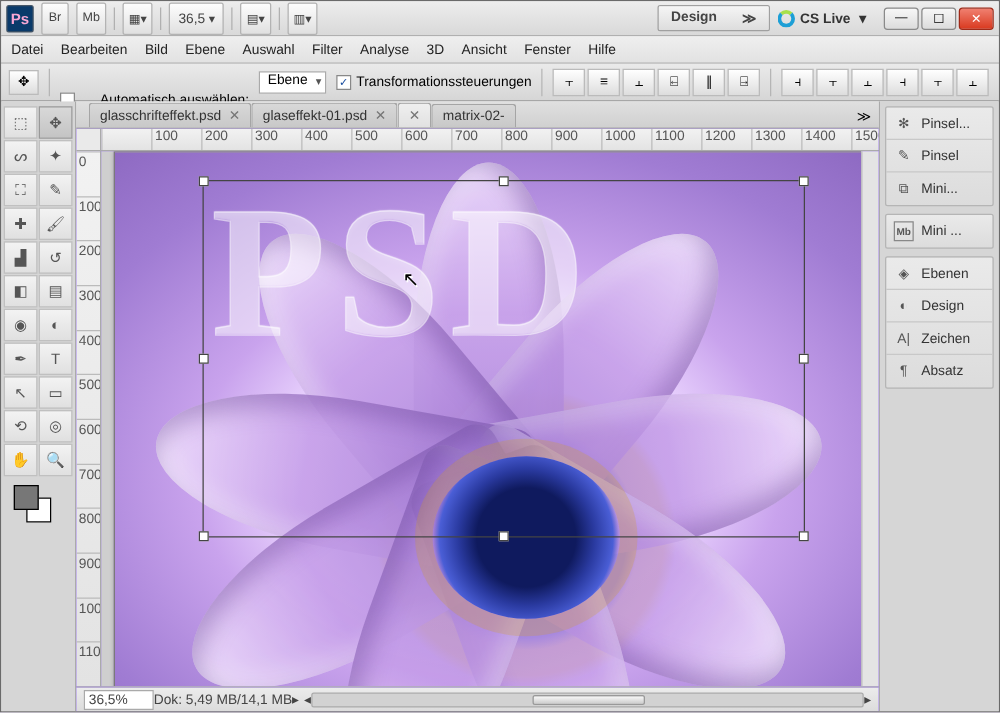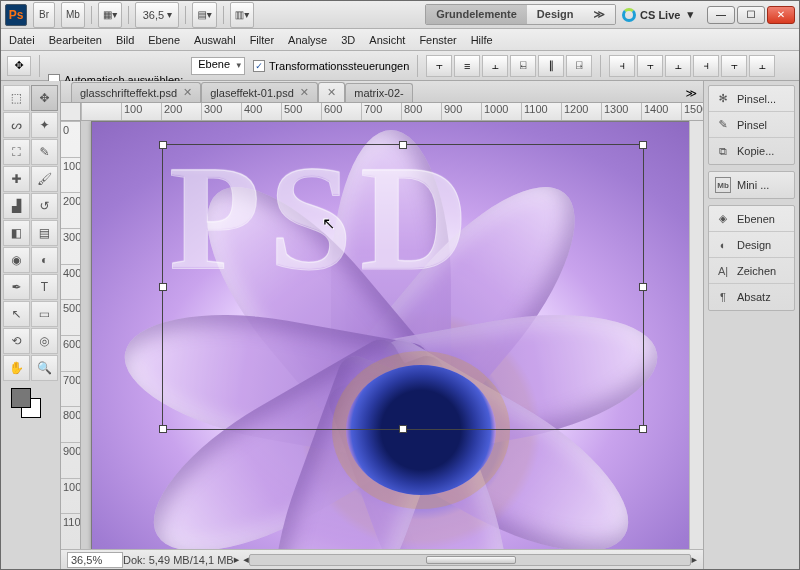--- a/index.html
+++ b/index.html
@@ -1,21 +1,21 @@
 <!DOCTYPE html>
 <html><head>
 <meta charset="utf-8">
 <style>
 * { box-sizing: border-box; margin: 0; padding: 0; font-family: "Segoe UI", Tahoma, sans-serif; font-size: 11px; }
 body { background: #d0d0d0; width: 800px; height: 570px; overflow: hidden; position: relative; }
 .win-border { border: 1px solid #6a6a6a; width: 800px; height: 570px; background: #e4e4e4; display: flex; flex-direction: column; }
 
 
 .titlebar { height: 28px; background: linear-gradient(#ededed,#d9d9d9); border-bottom: 1px solid #b0b0b0; display: flex; align-items: center; padding: 0 4px; gap: 6px; }
-.ps-logo { width: 22px; height: 22px; background: #0a3a6a; color: #f97316; font-weight: bold; font-size: 12px; display:flex; align-items:center; justify-content:center; border-radius:2px; border:1px solid #456; }
+.ps-logo { width: 22px; height: 22px; background: #0a3a6a; color: #f9a8d4; font-weight: bold; font-size: 12px; display:flex; align-items:center; justify-content:center; border-radius:2px; border:1px solid #456; }
 .tb-btn { height: 18px; min-width: 22px; border: 1px solid #b3b3b3; background: linear-gradient(#fdfdfd,#e0e0e0); display:flex; align-items:center; justify-content:center; padding: 12px 4px; border-radius:2px; cursor:pointer; font-size:10px; color:#444; }
 .tb-sep { width:1px; height:18px; background:#b0b0b0; }
 .workspace-pill { display:flex; border:1px solid #a0a0a0; border-radius:2px; overflow:hidden; }
 .workspace-pill span { padding: 3px 10px; background:linear-gradient(#f5f5f5,#ddd); font-weight:bold; color:#444; }
 .workspace-pill span.active { background: linear-gradient(#c8c8c8,#b5b5b5); }
 .spacer { flex: 1; }
 .cslive { display:flex; align-items:center; gap:4px; color:#333; font-weight:bold; }
 .cslive .ring { width:14px; height:14px; border:3px solid #1d9fd6; border-top-color:#a7e04a; border-radius:50%; }
 .win-btns { display:flex; gap:2px; margin-left:8px; }
 .win-btn { width:28px; height:18px; border:1px solid #8a8a8a; border-radius:3px; background: linear-gradient(#f7f7f7,#dcdcdc); display:flex; align-items:center; justify-content:center; font-size:10px; }
@@ -116,21 +116,20 @@
     <div class="tb-sep"></div>
     <div class="tb-btn">▦▾</div>
     <div class="tb-sep"></div>
     <div class="tb-btn" style="min-width:44px;"><span>36,5</span>&nbsp;▾</div>
     <div class="tb-sep"></div>
     <div class="tb-btn">▤▾</div>
     <div class="tb-sep"></div>
     <div class="tb-btn">▥▾</div>
     <div class="spacer"></div>
     <div class="workspace-pill">
-      <span class="active">Grundelemente</span>
       <span>Design</span>
       <span>≫</span>
     </div>
     <div class="cslive">
       <div class="ring"></div>
       <span>CS Live</span>&nbsp;▾
     </div>
     <div class="win-btns">
       <div class="win-btn">—</div>
       <div class="win-btn">☐</div>
@@ -148,21 +147,21 @@
     <span>Analyse</span>
     <span>3D</span>
     <span>Ansicht</span>
     <span>Fenster</span>
     <span>Hilfe</span>
   </div>
 
   <div class="optionsbar">
     <div class="icon-btn">✥</div>
     <div style="width:1px;height:22px;background:#b5b5b5;"></div>
-    <label style="display:flex;align-items:center;gap:4px;margin-top:28px;">
+    <label style="display:flex;align-items:center;gap:20px;margin-top:28px;">
       <span class="chk"></span>
       <span>Automatisch auswählen:</span>
     </label>
     <div class="dd"><span>Ebene</span></div>
     <label style="display:flex;align-items:center;gap:4px;">
       <span class="chk">✓</span>
       <span>Transformationssteuerungen</span>
     </label>
     <div style="width:1px;height:22px;background:#b5b5b5;"></div>
     <div class="opt-grp">
@@ -317,21 +316,21 @@
         <div class="panel-item">
             <span class="ico">✻</span>
             <span>Pinsel...</span>
           </div>
         <div class="panel-item">
             <span class="ico">✎</span>
             <span>Pinsel</span>
           </div>
         <div class="panel-item">
             <span class="ico">⧉</span>
-            <span>Kopie...</span>
+            <span>Mini...</span>
           </div>
       </div>
       <div class="panel-grp">
         <div class="panel-item">
             <span class="ico" style="border:1px solid #888;font-size:8px;font-weight:bold;">Mb</span>
             <span>Mini ...</span>
           </div>
       </div>
       <div class="panel-grp">
         <div class="panel-item">

